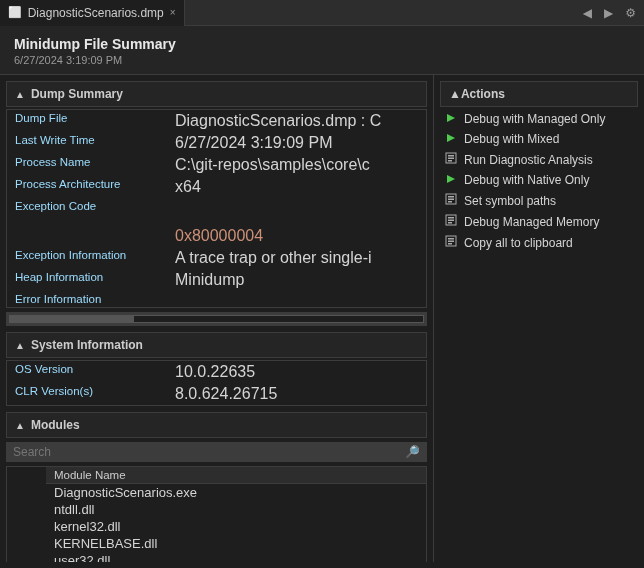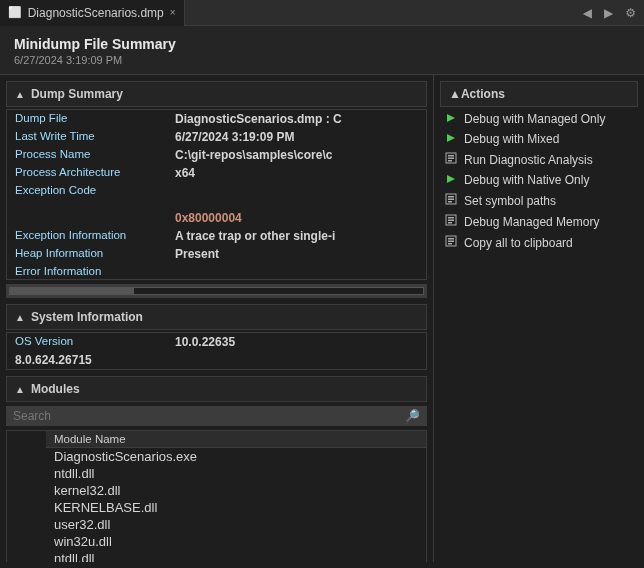--- a/index.html
+++ b/index.html
@@ -133,24 +133,23 @@
     .data-label {
       width: 160px;
       min-width: 160px;
       color: #9cdcfe;
       font-size: 11.5px;
       padding: 1px 0;
     }
     .data-value {
       flex: 1;
       color: #d4d4d4;
-      font-size: 12px;
+      font-size: 16px;
       padding: 1px 0;
       word-break: break-all;
-      font-weight: bold;
     }
     .data-value.orange {
       color: #ce9178;
       margin-top: 27px;
     }
 
     
     .table-scrollbar {
       margin: 0 6px;
       border: 1px solid #3c3c3c;
@@ -303,21 +302,21 @@
         <div class="data-row">
           <span class="data-label">Exception Code</span>
           <span class="data-value orange">0x80000004</span>
         </div>
         <div class="data-row">
           <span class="data-label">Exception Information</span>
           <span class="data-value">A trace trap or other single-i</span>
         </div>
         <div class="data-row">
           <span class="data-label">Heap Information</span>
-          <span class="data-value">Present</span>
+          <span class="data-value">Minidump</span>
         </div>
         <div class="data-row">
           <span class="data-label">Error Information</span>
           <span class="data-value"></span>
         </div>
       </div>
     <div class="table-scrollbar">
       <div class="scrollbar-track">
         <div class="scrollbar-thumb"></div>
       </div>
@@ -327,20 +326,21 @@
       <span class="arrow">▲</span>
       <span>System Information</span>
     </div>
     <div class="data-table">
 
     <div class="data-row">
           <span class="data-label">OS Version</span>
           <span class="data-value">10.0.22635</span>
         </div>
         <div class="data-row">
+          <span class="data-label">CLR Version(s)</span>
           <span class="data-value">8.0.624.26715</span>
         </div>
       </div>
 
     <div class="section-header">
       <span class="arrow">▲</span>
       <span>Modules</span>
     </div>
     <div class="search-container">
       <input class="search-input" type="text" placeholder="Search" style="">

